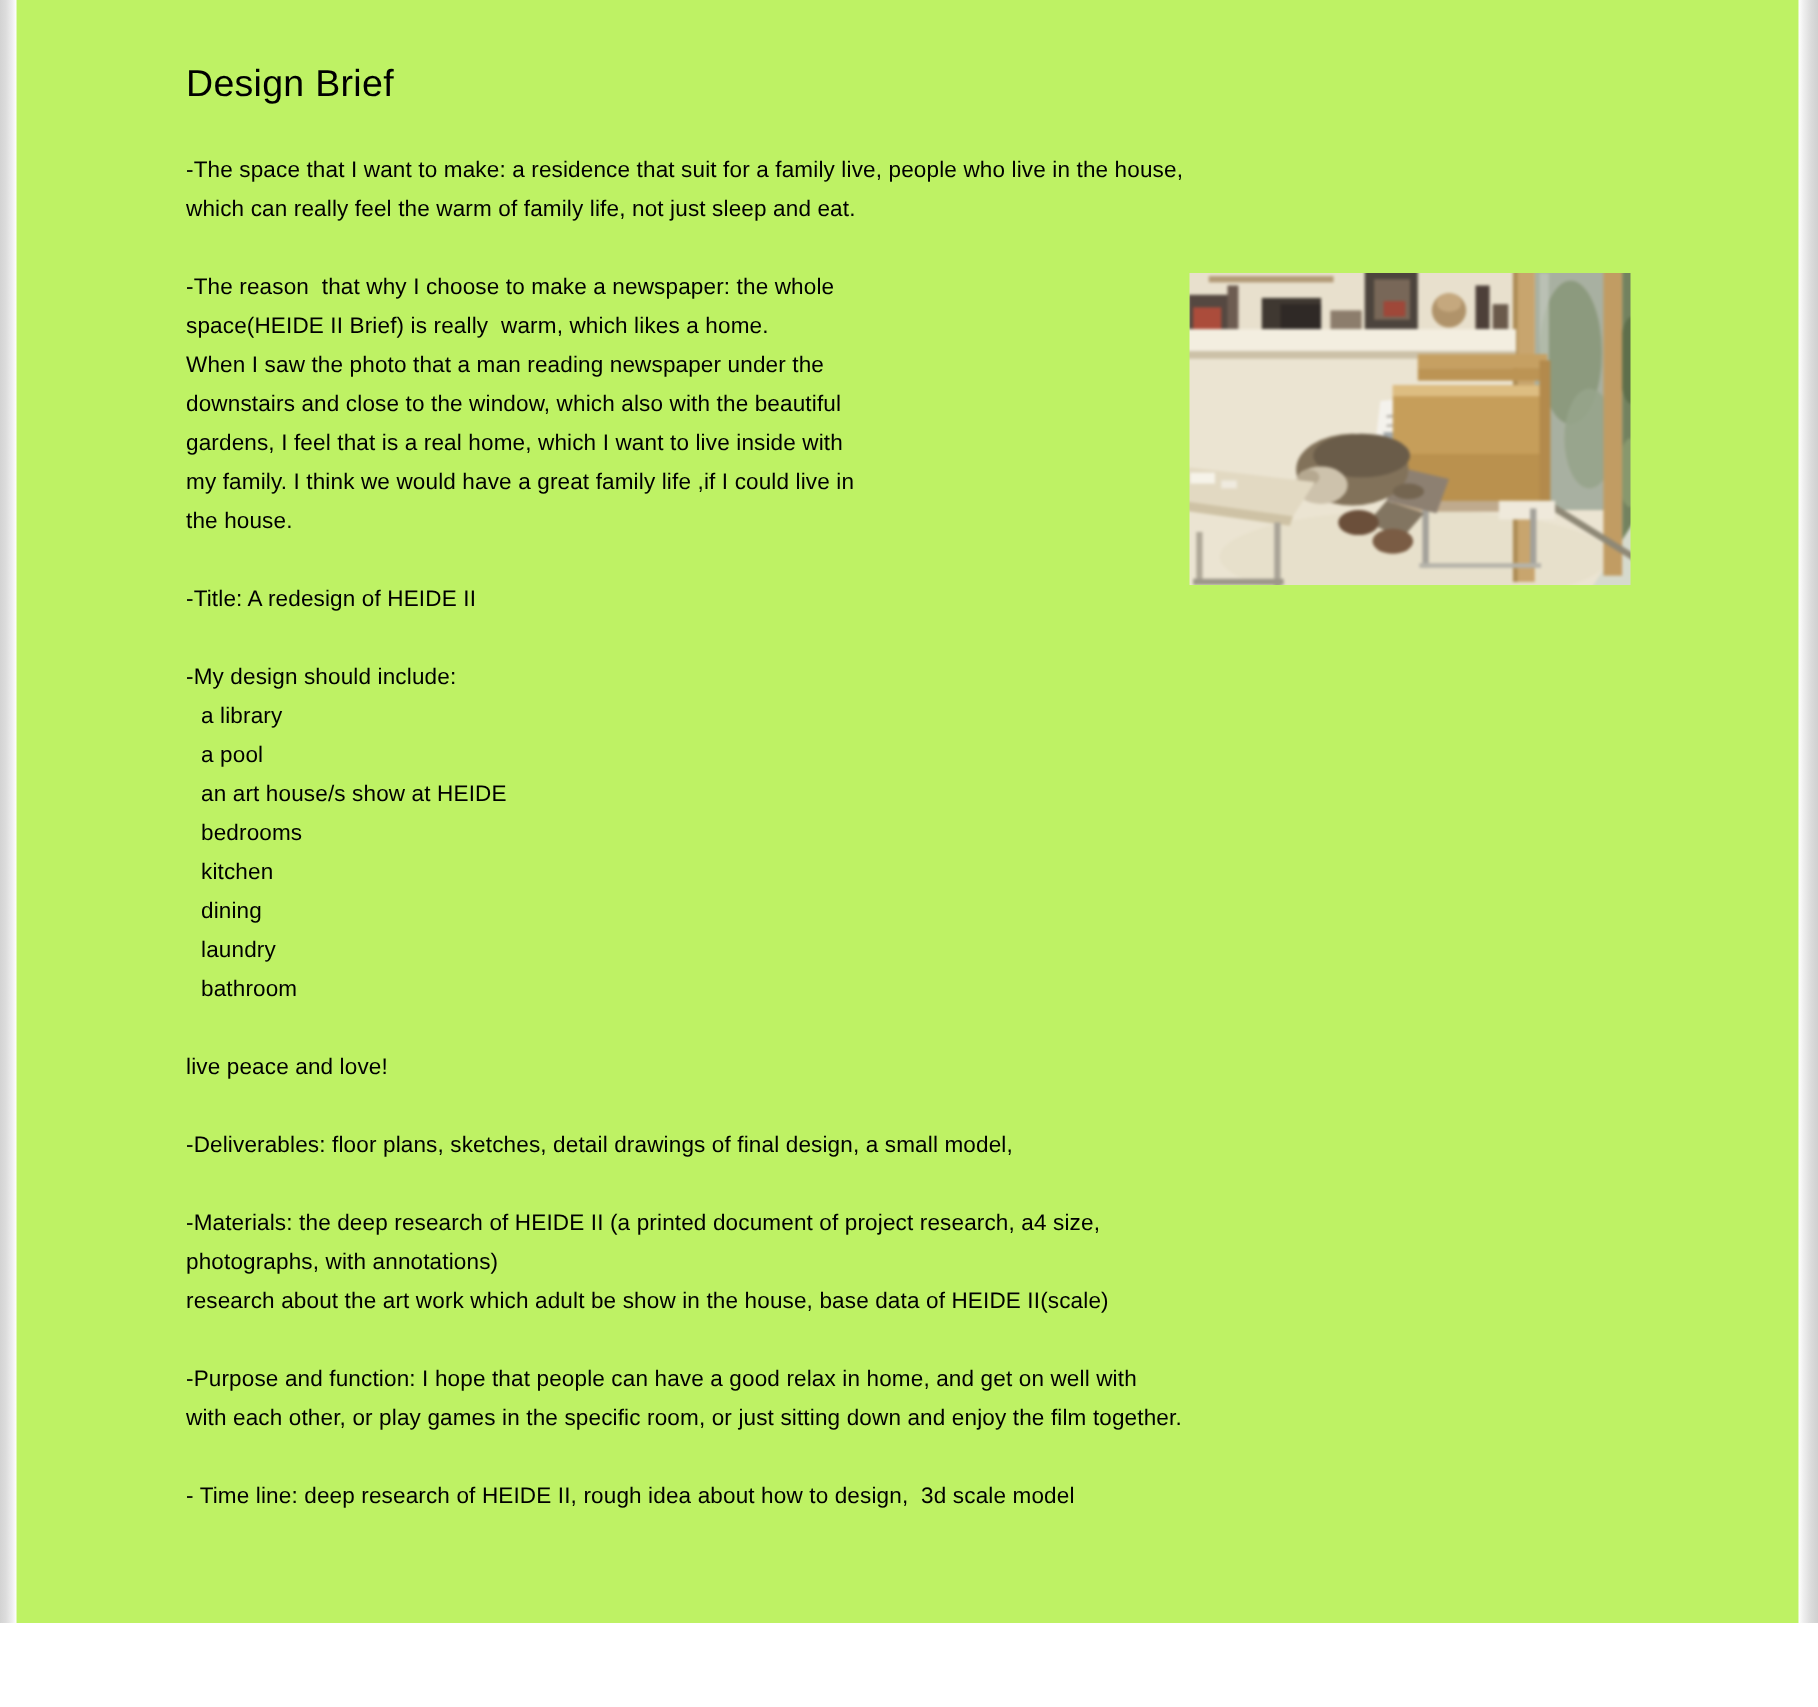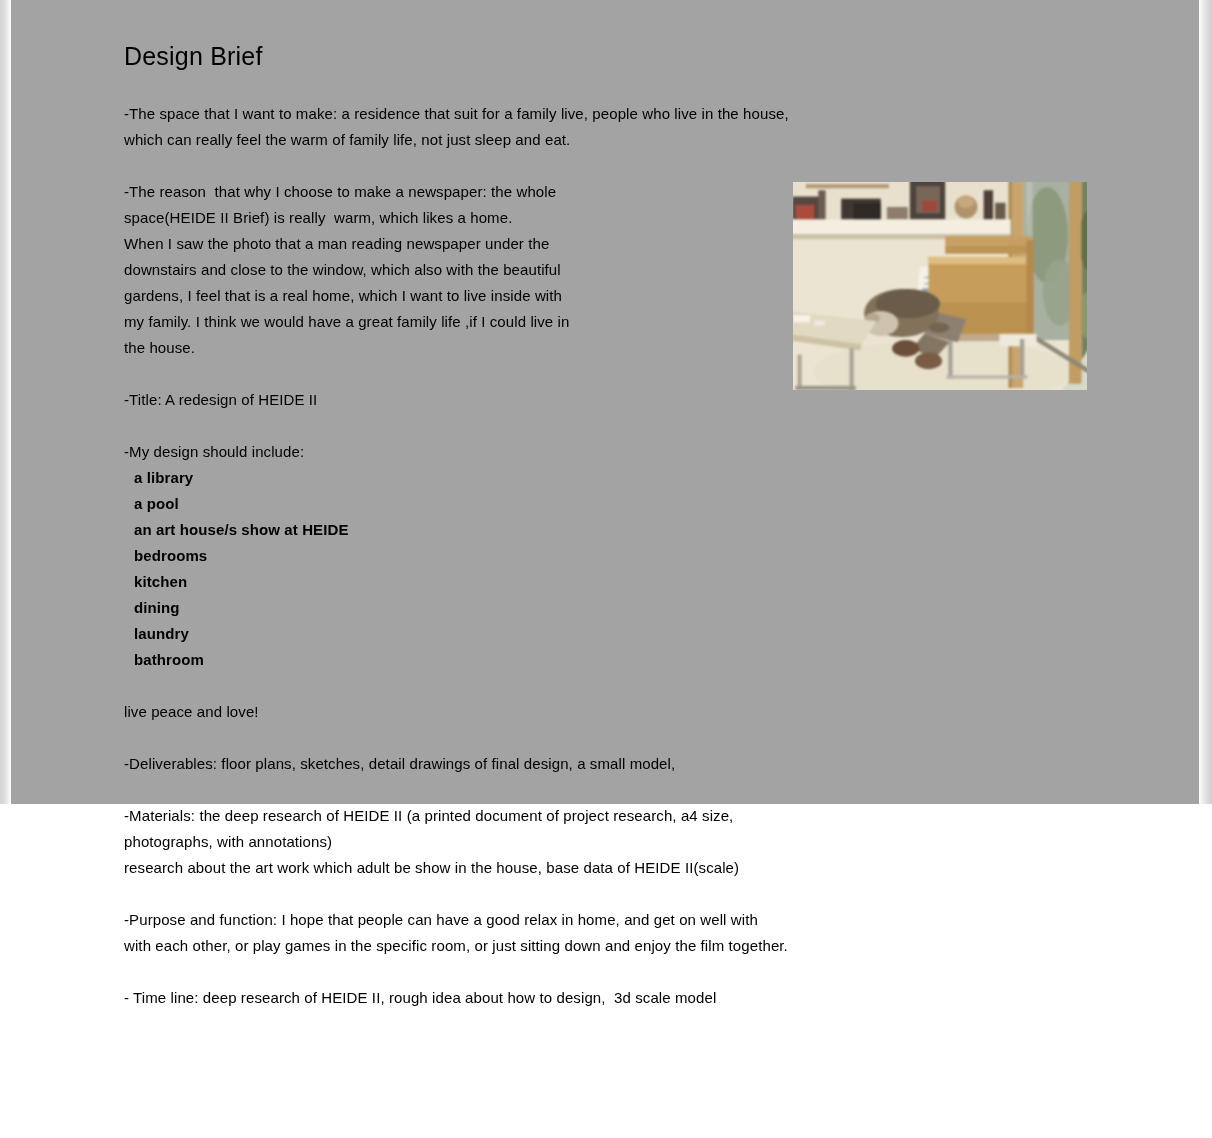--- a/index.html
+++ b/index.html
@@ -29,22 +29,22 @@
   .edge-right {
     right: 0;
     width: 13px;
     background: linear-gradient(to left, #d0d0d0 0%, #dbdbdb 35%, #efefef 75%, #ffffff 100%);
   }
   .page {
     position: absolute;
     left: 0;
     top: 0;
     width: 1212px;
-    height: 804px;
-    background: #a3a3a3;
+    height: 1082px;
+    background: #bef264;
   }
   .content {
     position: absolute;
     left: 124px;
     top: 42px;
     width: 980px;
   }
   .doc-title {
     font-size: 25px;
     line-height: 28px;
@@ -57,21 +57,20 @@
     margin: 0 0 26px 0;
   }
   .line {
     font-size: 15px;
     line-height: 26px;
     white-space: pre;
     letter-spacing: 0.1px;
   }
   .list-item {
     padding-left: 10px;
-    font-weight: bold;
   }
   .photo {
     position: absolute;
     left: 793px;
     top: 182px;
     width: 294px;
     height: 208px;
     overflow: hidden;
     z-index: 2;
   }

